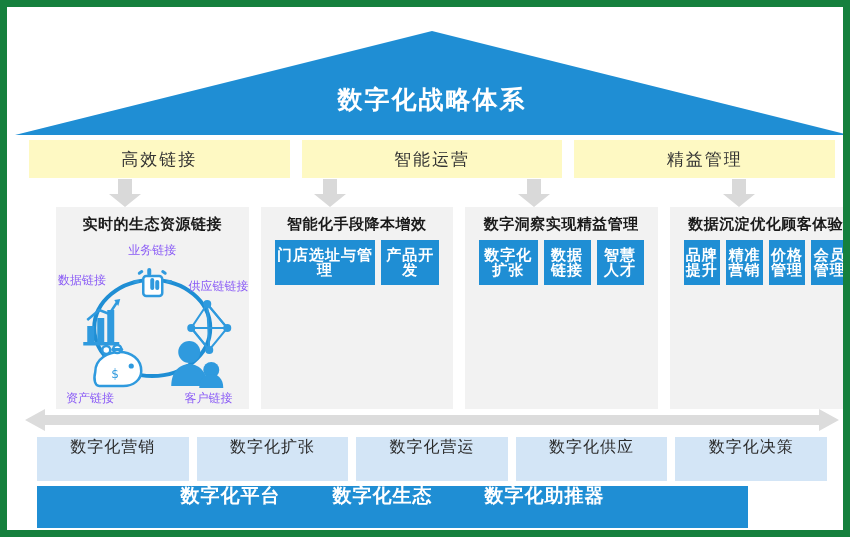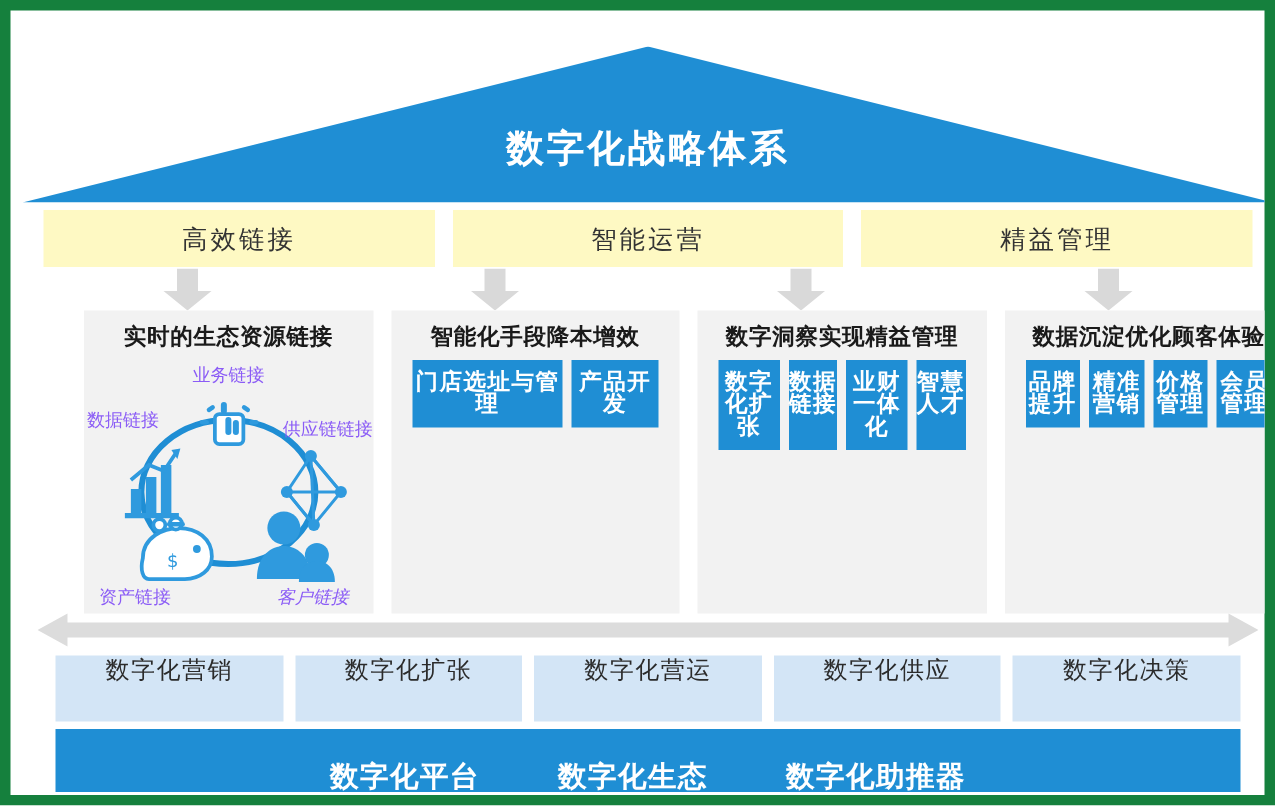--- a/index.html
+++ b/index.html
@@ -143,21 +143,21 @@
     position: absolute;
     color: #8b5cf6;
     font-size: 12px;
     white-space: nowrap;
     line-height: 1;
   }
   #eco-lbl-top   { left: 50%; transform: translateX(-50%); top: 4px; }
   #eco-lbl-left  { left: 2px;  top: 34px; }
   #eco-lbl-right { right: 0px; top: 40px; }
   #eco-lbl-bl    { left: 10px; bottom: 4px; }
-  #eco-lbl-br    { right: 16px; bottom: 4px; font-style: italic; }
+  #eco-lbl-br    { right: 16px; bottom: 4px; }
 
   
   #wide-arrow {
     position: absolute;
     left: 18px;
     top: 401px;
     width: 814px;
     height: 24px;
   }
   #wide-arrow svg { display: block; width: 100%; height: 100%; }
@@ -181,25 +181,25 @@
     color: #2b2b2b;
     font-size: 16px;
     letter-spacing: 1px;
   }
 
   
   #footer-bar {
     position: absolute;
     left: 30px;
     top: 479px;
-    width: 790px;
+    width: 711px;
     height: 42px;
     background: #1f8ed4;
     display: flex;
-    align-items: flex-end;
+    align-items: flex-start;
     justify-content: center;
     gap: 52px;
   }
   .footer-item {
     color: #ffffff;
     font-size: 19px;
     font-weight: bold;
     letter-spacing: 1px;
     line-height: 1;
   }
@@ -325,21 +325,20 @@
         <div class="item-chip">门店选址与管理</div>
         <div class="item-chip">产品开发</div>
       </div>
     </div>
 
     <div class="panel">
       <div class="panel-title">数字洞察实现精益管理</div>
       <div class="item-list">
         <div class="item-chip">数字化扩张</div>
         <div class="item-chip">数据链接</div>
-        <div class="item-chip">业财一体化</div>
         <div class="item-chip">智慧人才</div>
       </div>
     </div>
 
     <div class="panel">
       <div class="panel-title">数据沉淀优化顾客体验</div>
       <div class="item-list">
         <div class="item-chip">品牌提升</div>
         <div class="item-chip">精准营销</div>
         <div class="item-chip">价格管理</div>

